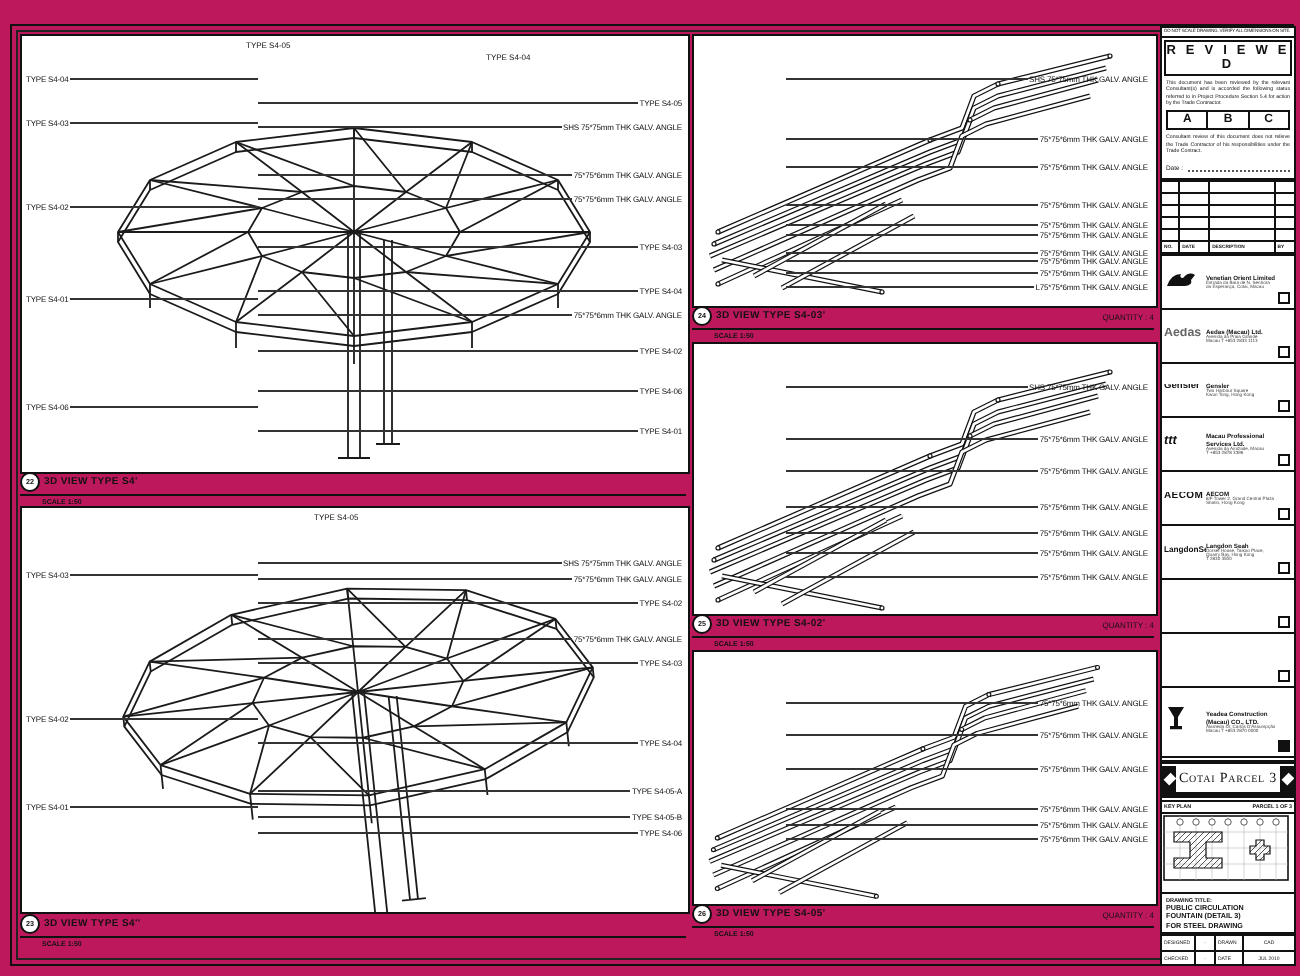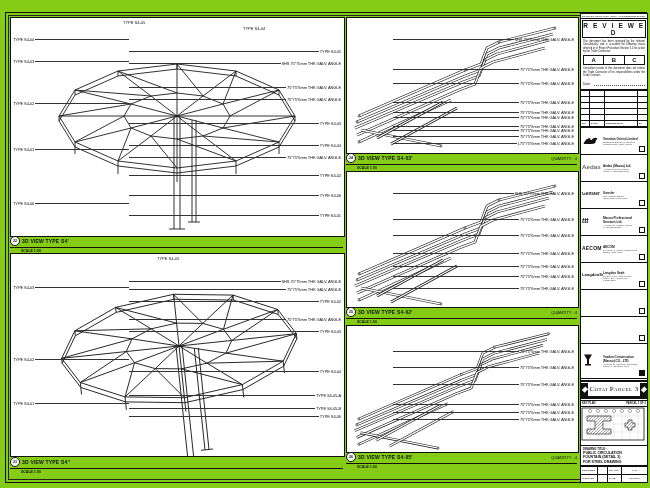--- a/index.html
+++ b/index.html
@@ -1,17 +1,17 @@
 <!DOCTYPE html>
 <html><head>
 <meta charset="utf-8">
 <style>
   html,body{margin:0;padding:0;background:#fff;}
   body{width:650px;height:488px;position:relative;font-family:"Liberation Sans",sans-serif;color:#111;}
-  .sheet{position:absolute;inset:0;width:650px;height:488px;background:#84cc16;overflow:hidden;}
+  .sheet{position:absolute;inset:0;width:650px;height:488px;background:#be185d;overflow:hidden;}
   .frame-outer{position:absolute;left:5px;top:12px;width:640px;height:469px;border:1.2px solid #111;}
   .frame-inner{position:absolute;left:8px;top:15px;width:634px;height:463px;border:0.6px solid #222;}
   .panel{position:absolute;border:0.9px solid #111;background:#fff;}
   #panel-a{left:10px;top:17px;width:333px;height:218px}
   #panel-b{left:10px;top:253px;width:333px;height:202px}
   #panel-c{left:346px;top:17px;width:231px;height:135px}
   #panel-d{left:346px;top:171px;width:231px;height:135px}
   #panel-e{left:346px;top:325px;width:231px;height:126px}
   .fillsvg{position:absolute;inset:0;width:100%;height:100%;}
   .labels{position:absolute;inset:0;}

